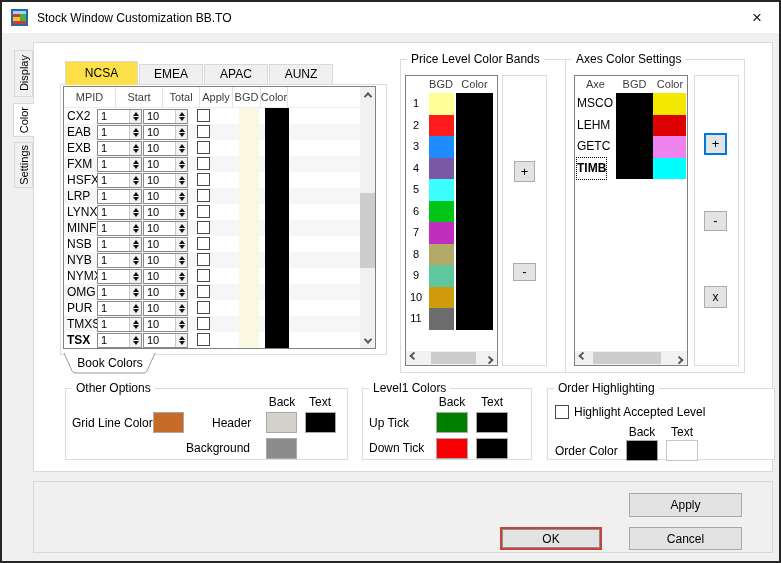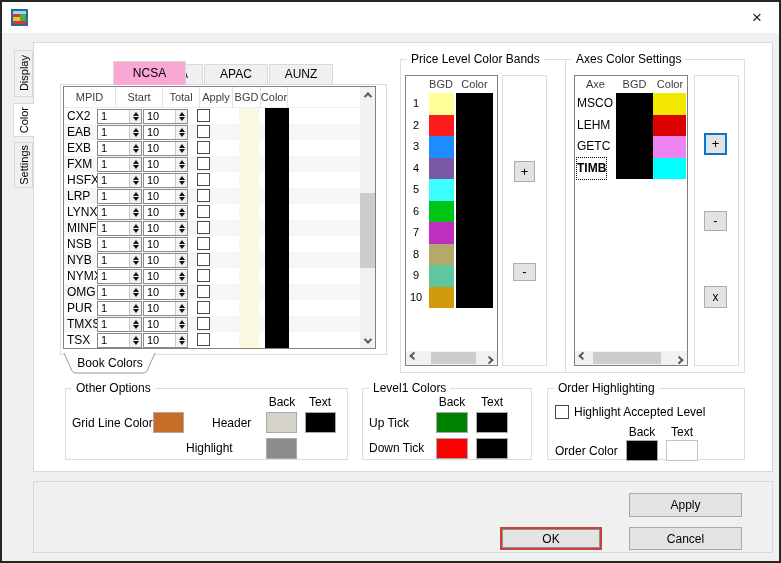--- a/index.html
+++ b/index.html
@@ -13,31 +13,31 @@
   .title{margin-left:9px;font-size:12px;color:#000;}
   .close{position:absolute;right:6px;top:0;width:32px;height:31px;display:flex;align-items:center;justify-content:center;font-size:17px;color:#1A1A1A;cursor:pointer;}
   
   .stab{position:absolute;background:#F0F0F0;border:1px solid #D9D9D9;display:flex;align-items:center;justify-content:center;box-sizing:border-box;z-index:1;}
   .stab.active{background:#FFF;border-right:none;z-index:3;}
   .vtext{writing-mode:vertical-rl;transform:rotate(180deg);font-size:11px;color:#000;}
   
   .page{position:absolute;left:31px;top:40px;width:740px;height:430px;background:#FFF;border:1px solid #D9D9D9;box-sizing:border-box;z-index:2;}
   
   .rtab{position:absolute;background:#F0F0F0;border:1px solid #D9D9D9;box-sizing:border-box;font-size:12px;text-align:center;z-index:4;}
-  .rtab.active{background:#f9a8d4;border-bottom:none;z-index:5;margin-left:48px;}
+  .rtab.active{background:#fde047;border-bottom:none;z-index:5;}
   .tpage{position:absolute;left:58px;top:82px;width:327px;height:271px;background:#FFF;border:1px solid #DCDCDC;box-sizing:border-box;z-index:4;}
   
   .lv{position:absolute;left:61px;top:84px;width:313px;height:263px;background:#FFF;border:1px solid #808080;box-sizing:border-box;z-index:5;}
   .lvhead{position:absolute;left:0;top:0;right:15px;height:20px;border-bottom:1px solid #EDEDED;}
   .hcell{position:absolute;top:0;height:20px;border-right:1px solid #E2E2E2;font-size:11px;color:#3C3C3C;display:flex;align-items:center;justify-content:center;overflow:hidden;box-sizing:border-box;}
   .lvrows{position:absolute;left:0;top:21px;right:15px;bottom:0;overflow:hidden;}
   .lrow{position:relative;height:16px;}
   .lrow:nth-child(even){background:#F6F6F6;}
   .rname{position:absolute;left:3px;top:0;font-size:12px;line-height:16px;color:#000;}
-  .bold{font-weight:normal;}
+  .bold{font-weight:bold;}
   .spin{position:absolute;top:1px;width:43px;height:13px;border:1px solid #8A8A8A;background:#FFF;display:flex;box-sizing:content-box;}
   .sval{flex:1;font-size:11px;line-height:13px;padding-left:3px;color:#000;}
   .sarr{width:11px;background:#F2F2F2;border-left:1px solid #C9C9C9;display:flex;flex-direction:column;align-items:center;justify-content:space-evenly;}
   .tri-u{width:0;height:0;border-left:3px solid transparent;border-right:3px solid transparent;border-bottom:4px solid #111;}
   .tri-d{width:0;height:0;border-left:3px solid transparent;border-right:3px solid transparent;border-top:4px solid #111;}
   .chk{position:absolute;left:133px;top:1px;width:11px;height:11px;border:1px solid #4A4A4A;background:#FFF;}
   .sw{position:absolute;top:0;height:16px;}
   
   .vsb{position:absolute;top:0;right:0;bottom:0;width:15px;background:#F1F1F1;}
   .hsb{position:absolute;left:0;right:0;bottom:0;height:14px;background:#F1F1F1;}
@@ -88,20 +88,21 @@
         </span>
       <span class="r">
           <span class="c" style="background:#E3C92F"></span>
           <span class="c" style="background:#4CAE40"></span>
         </span>
       <span class="r">
           <span class="c" style="background:#D23B34"></span>
           <span class="c" style="background:#D23B34"></span>
         </span>
     </span>
+    <span class="title">Stock Window Customization BB.TO</span>
     <span class="close">×</span>
   </div>
 
   <div class="stab" style="left:12px;top:48px;width:19px;height:47px">
       <span class="vtext">Display</span>
     </div>
   <div class="stab active" style="left:11px;top:101px;width:21px;height:34px">
       <span class="vtext">Color</span>
     </div>
   <div class="stab" style="left:12px;top:140px;width:19px;height:46px">
@@ -493,20 +494,25 @@
           <span class="cellsw" style="left: 50px; width: 37px; background: rgb(0, 0, 0);"></span>
         </div>
       <div class="prow">
           <span class="pnum">9</span>
           <span class="cellsw" style="left: 23px; width: 25px; background: rgb(95, 199, 158);"></span>
           <span class="cellsw" style="left: 50px; width: 37px; background: rgb(0, 0, 0);"></span>
         </div>
       <div class="prow">
           <span class="pnum">10</span>
           <span class="cellsw" style="left: 23px; width: 25px; background: rgb(207, 154, 12);"></span>
+          <span class="cellsw" style="left: 50px; width: 37px; background: rgb(0, 0, 0);"></span>
+        </div>
+      <div class="prow">
+          <span class="pnum">11</span>
+          <span class="cellsw" style="left: 23px; width: 25px; background: rgb(108, 108, 108);"></span>
           <span class="cellsw" style="left: 50px; width: 37px; background: rgb(0, 0, 0);"></span>
         </div>
     </div>
     <div class="hsb">
       <span class="sbarrow" style="left:0;top:0;bottom:0;width:14px">
           <i class="ch l"></i>
         </span>
       <span class="sbthumb" style="top:1px;bottom:1px;left:25px;width:45px"></span>
       <span class="sbarrow" style="right:0;top:0;bottom:0;width:14px">
           <i class="ch r"></i>
@@ -565,37 +571,37 @@
 
   <div class="group" style="left:63px;top:386px;width:283px;height:72px">
     <span class="glabel">Other Options</span>
     <span class="lbl" style="left:201px;top:6px;width:30px;text-align:center">Back</span>
     <span class="lbl" style="left:239px;top:6px;width:30px;text-align:center">Text</span>
     <span class="lbl" style="left:6px;top:27px">Grid Line Color</span>
     <span class="swatch" style="left: 87px; top: 23px; width: 31px; height: 21px; background: rgb(199, 107, 41);"></span>
     <span class="lbl" style="left:146px;top:27px">Header</span>
     <span class="swatch" style="left: 200px; top: 23px; width: 31px; height: 21px; background: rgb(213, 210, 204);"></span>
     <span class="swatch" style="left: 239px; top: 23px; width: 31px; height: 21px; background: rgb(0, 0, 0);"></span>
-    <span class="lbl" style="left:120px;top:52px">Highlight</span>
+    <span class="lbl" style="left:120px;top:52px">Background</span>
     <span class="swatch" style="left: 200px; top: 49px; width: 31px; height: 21px; background: rgb(140, 140, 140);"></span>
   </div>
 
   <div class="group" style="left:360px;top:386px;width:170px;height:72px">
     <span class="glabel">Level1 Colors</span>
     <span class="lbl" style="left:73px;top:6px;width:32px;text-align:center">Back</span>
     <span class="lbl" style="left:113px;top:6px;width:32px;text-align:center">Text</span>
     <span class="lbl" style="left:6px;top:27px">Up Tick</span>
     <span class="swatch" style="left: 73px; top: 23px; width: 32px; height: 21px; background: rgb(0, 128, 0);"></span>
     <span class="swatch" style="left: 113px; top: 23px; width: 32px; height: 21px; background: rgb(0, 0, 0);"></span>
     <span class="lbl" style="left:6px;top:52px">Down Tick</span>
     <span class="swatch" style="left: 73px; top: 49px; width: 32px; height: 21px; background: rgb(250, 0, 0);"></span>
     <span class="swatch" style="left: 113px; top: 49px; width: 32px; height: 21px; background: rgb(0, 0, 0);"></span>
   </div>
 
-  <div class="group" style="left:545px;top:386px;width:198px;height:72px">
+  <div class="group" style="left:545px;top:386px;width:228px;height:72px">
     <span class="glabel">Order Highlighting</span>
     <span class="chk" style="left:7px;top:16px;width:12px;height:12px"></span>
     <span class="lbl" style="left:26px;top:16px">Highlight Accepted Level</span>
     <span class="lbl" style="left:78px;top:36px;width:32px;text-align:center">Back</span>
     <span class="lbl" style="left:118px;top:36px;width:32px;text-align:center">Text</span>
     <span class="lbl" style="left:7px;top:55px">Order Color</span>
     <span class="swatch" style="left: 78px; top: 51px; width: 32px; height: 21px; background: rgb(0, 0, 0);"></span>
     <span class="swatch" style="left: 118px; top: 51px; width: 32px; height: 21px; border-color: rgb(196, 196, 196); background: rgb(255, 255, 255);"></span>
   </div>
 

